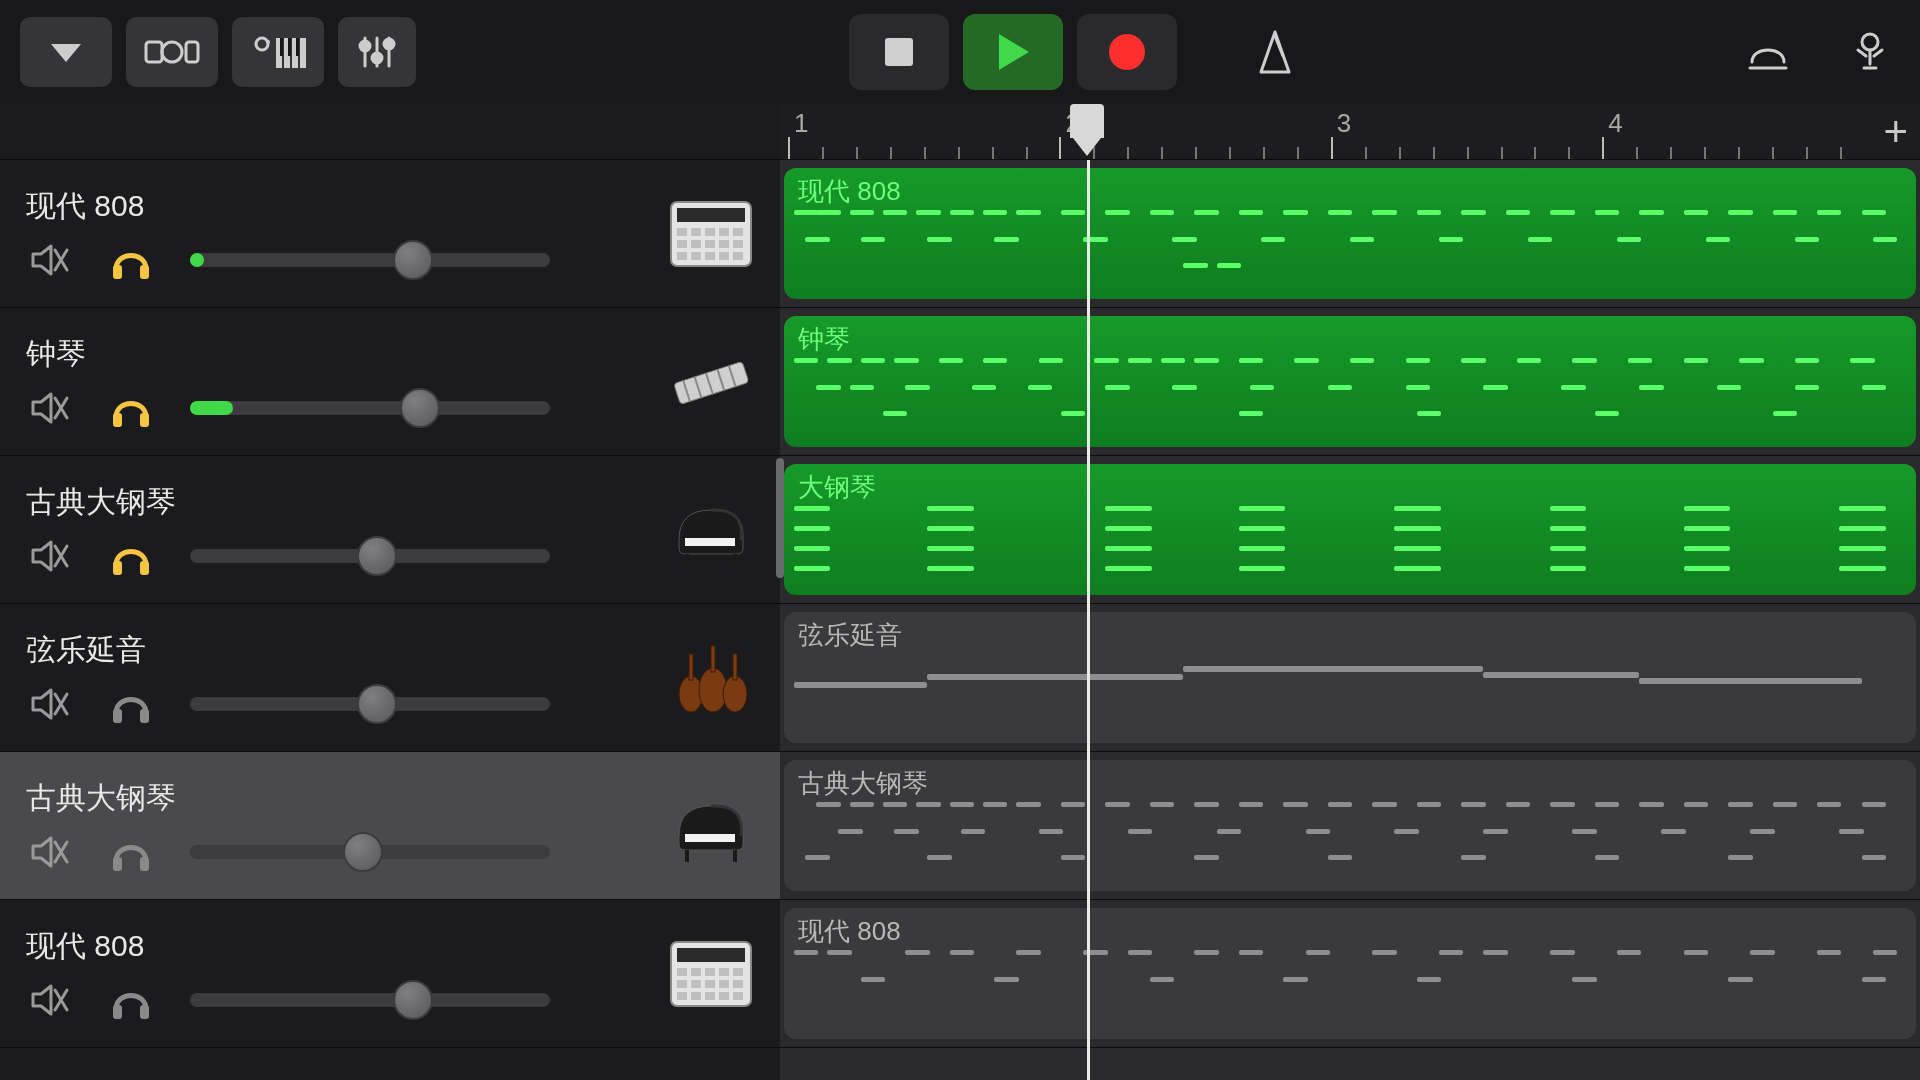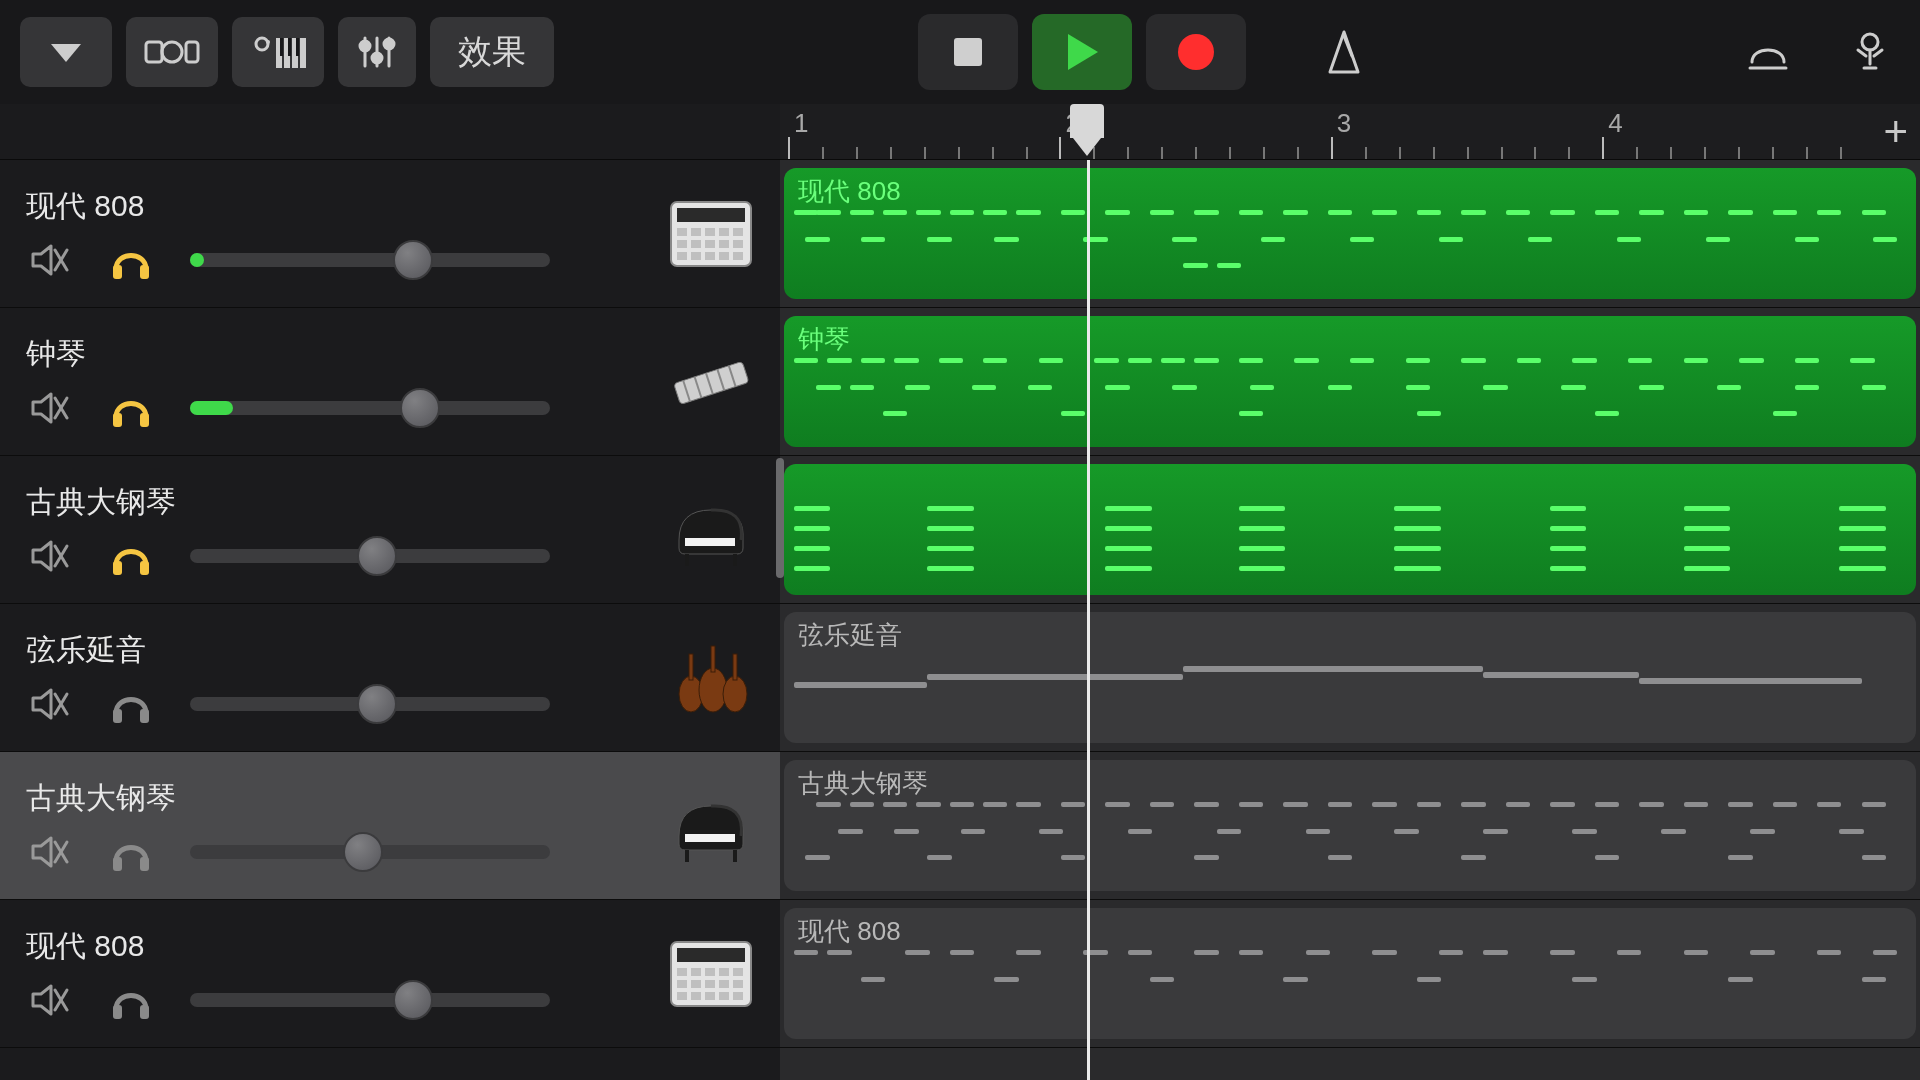--- a/index.html
+++ b/index.html
@@ -110,23 +110,20 @@
   <div class="tbtn small">
     <svg width="48" height="44" class="ico">
           <line x1="12" y1="8" x2="12" y2="36"></line>
           <circle cx="12" cy="16" r="5" fill="#cdcdcd"></circle>
           <line x1="24" y1="8" x2="24" y2="36"></line>
           <circle cx="24" cy="28" r="5" fill="#cdcdcd"></circle>
           <line x1="36" y1="8" x2="36" y2="36"></line>
           <circle cx="36" cy="14" r="5" fill="#cdcdcd"></circle>
         </svg>
   </div>
-  <div class="tbtn text">
-        <span>效果</span>
-      </div>
 
   <div class="spacer"></div>
 
   <div class="transport">
     <div class="tbtn" style="background:#2a2a2c;">
       <svg width="36" height="36">
             <rect x="4" y="4" width="28" height="28" rx="3" fill="#cfcfcf"></rect>
           </svg>
     </div>
     <div class="tbtn play">
@@ -484,20 +481,21 @@
                 <div class="nt" style="left: 24%; width: 2.2%; top: 55.3333px;"></div>
                 <div class="nt" style="left: 40%; width: 2.2%; top: 55.3333px;"></div>
                 <div class="nt" style="left: 56%; width: 2.2%; top: 55.3333px;"></div>
                 <div class="nt" style="left: 72%; width: 2.2%; top: 55.3333px;"></div>
                 <div class="nt" style="left: 88%; width: 2.2%; top: 55.3333px;"></div>
               </div>
             </div>
           </div>
           <div class="lane">
             <div class="region green">
+              <div class="label">大钢琴</div>
               <div class="notes">
                 <div class="nt" style="left: 0%; width: 2.2%; top: 2px;"></div>
                 <div class="nt" style="left: 1%; width: 2.2%; top: 2px;"></div>
                 <div class="nt" style="left: 12%; width: 2.2%; top: 2px;"></div>
                 <div class="nt" style="left: 13%; width: 2.2%; top: 2px;"></div>
                 <div class="nt" style="left: 14%; width: 2.2%; top: 2px;"></div>
                 <div class="nt" style="left: 28%; width: 2.2%; top: 2px;"></div>
                 <div class="nt" style="left: 29%; width: 2.2%; top: 2px;"></div>
                 <div class="nt" style="left: 30%; width: 2.2%; top: 2px;"></div>
                 <div class="nt" style="left: 40%; width: 2.2%; top: 2px;"></div>

